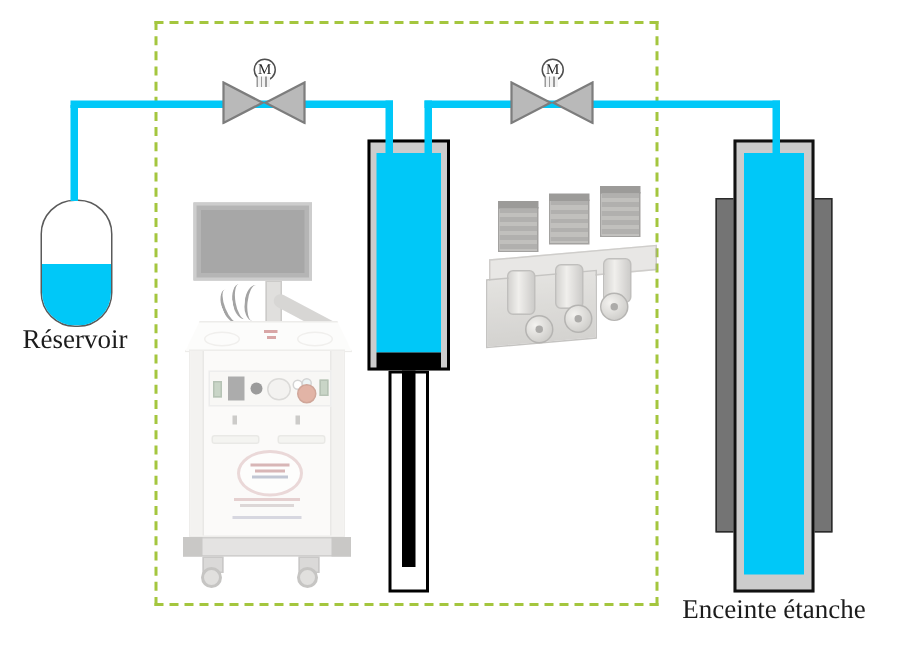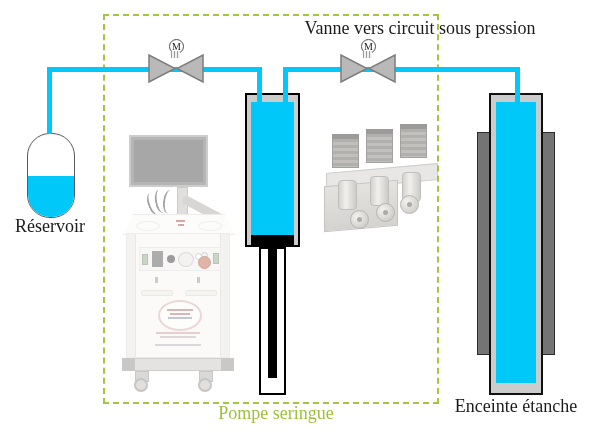--- a/index.html
+++ b/index.html
@@ -203,18 +203,16 @@
         <div class="fitting-hub"></div>
       </div>
   </div>
 
   <div class="encl-wall" style="left:477px;"></div>
   <div class="encl-wall" style="left:542px;"></div>
   <div id="encl-vessel" class="abs">
     <div id="encl-fill"></div>
   </div>
 
-  <div class="label" style="left:295px;top:19px;width:250px;">Vanne vers circuit sous pression</div>
   <div class="label" style="left:0px;top:217px;width:100px;">Réservoir</div>
-  <div class="label" id="pompe-label">Pompe seringue</div>
   <div class="label" style="left:426px;top:397px;width:180px;">Enceinte étanche</div>
 
 </div>
 
 </body></html>

